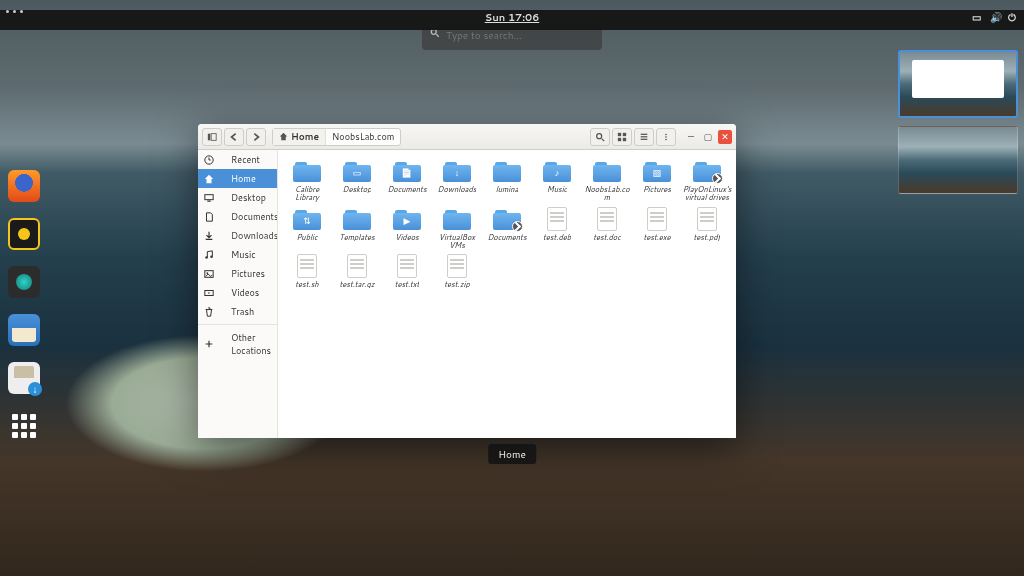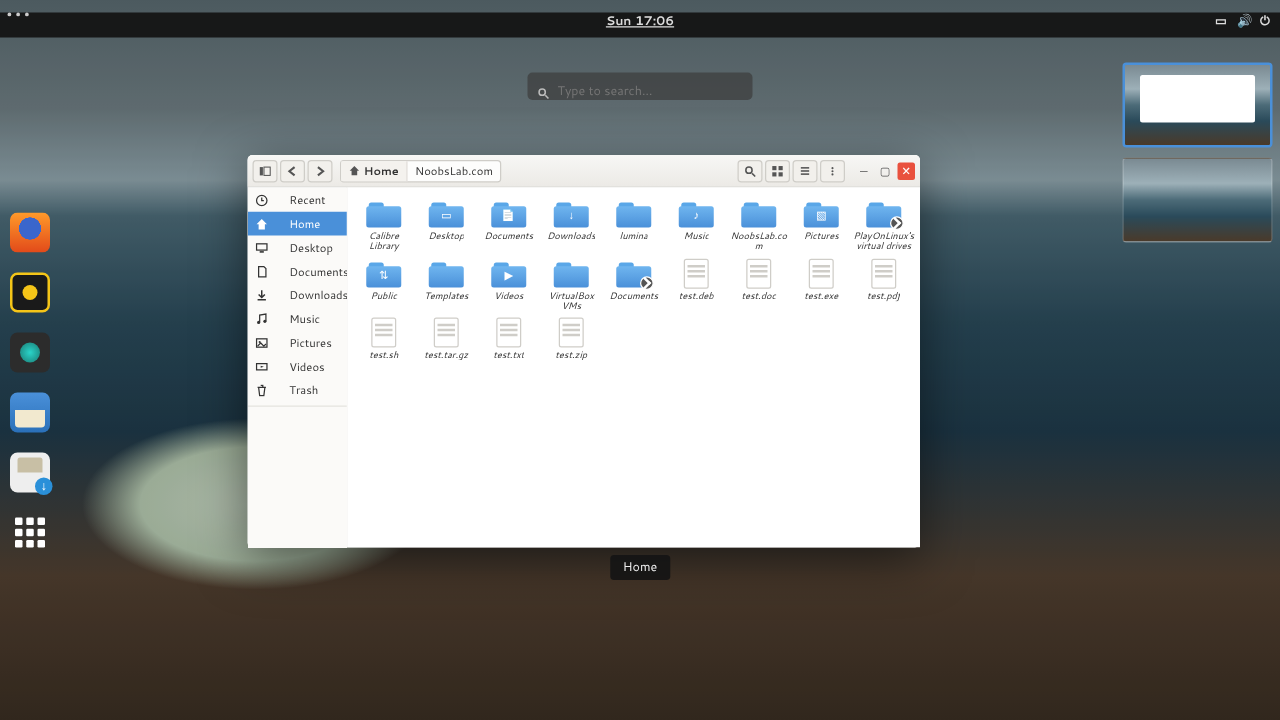--- a/index.html
+++ b/index.html
@@ -22,22 +22,22 @@
     text-decoration: underline;
   }
   .topbar .left { position:absolute; left:6px; display:flex; gap:4px; }
   .topbar .left .dot { width:3px; height:3px; background:#ccc; border-radius:50%; }
   .topbar .right { position:absolute; right:6px; display:flex; gap:8px; align-items:center; }
   .topbar .right svg, .topbar .right .glyph { fill:#ddd; color:#ddd; width:10px; height:10px; font-size:10px; }
   
   .search-wrap {
     position:absolute; top:28px; left:50%; transform:translateX(-50%);
     width:180px; height:22px; background:rgba(60,60,60,0.7);
-    border-radius:4px; display:flex; align-items:flex-end; padding:0 8px;
-    color:#bbb; font-size:10px; z-index:40;margin-top:30px;
+    border-radius:4px; display:flex; align-items:flex-start; padding:0 8px;
+    color:#bbb; font-size:10px; z-index:40;
   }
   .search-wrap svg { width:10px; height:10px; fill:#bbb; margin-right:6px; flex-shrink:0; }
   .search-wrap input { background:none; border:none; outline:none; color:#bbb; font-size:10px; width:100%; }
   
   .dock {
     position:absolute; left:8px; top:170px; display:flex; flex-direction:column; gap:16px; z-index:40;
   }
   .dock .app {
     width:32px; height:32px; border-radius:6px;
     display:flex; align-items:center; justify-content:center;
@@ -289,20 +289,26 @@
           </svg>
           <span>Videos</span>
         </div>
         <div class="side-item">
           <svg viewBox="0 0 12 12">
             <path d="M3 3 H9 L8 11 H4 Z M2 3 H10 M5 1 H7 V3" fill="none" stroke="currentColor" stroke-width="1.2"></path>
           </svg>
           <span>Trash</span>
         </div>
         <div class="side-sep"></div>
+        <div class="side-item">
+          <svg viewBox="0 0 12 12">
+            <path d="M6 2 V10 M2 6 H10" stroke="currentColor" stroke-width="1.4"></path>
+          </svg>
+          <span>Other Locations</span>
+        </div>
       </div>
     <div class="content" id="content">
         <div class="item">
           <div class="ic folder"></div>
           <div class="lbl">Calibre Library</div>
         </div>
         <div class="item">
           <div class="ic folder">
             <span class="inner">▭</span>
           </div>

